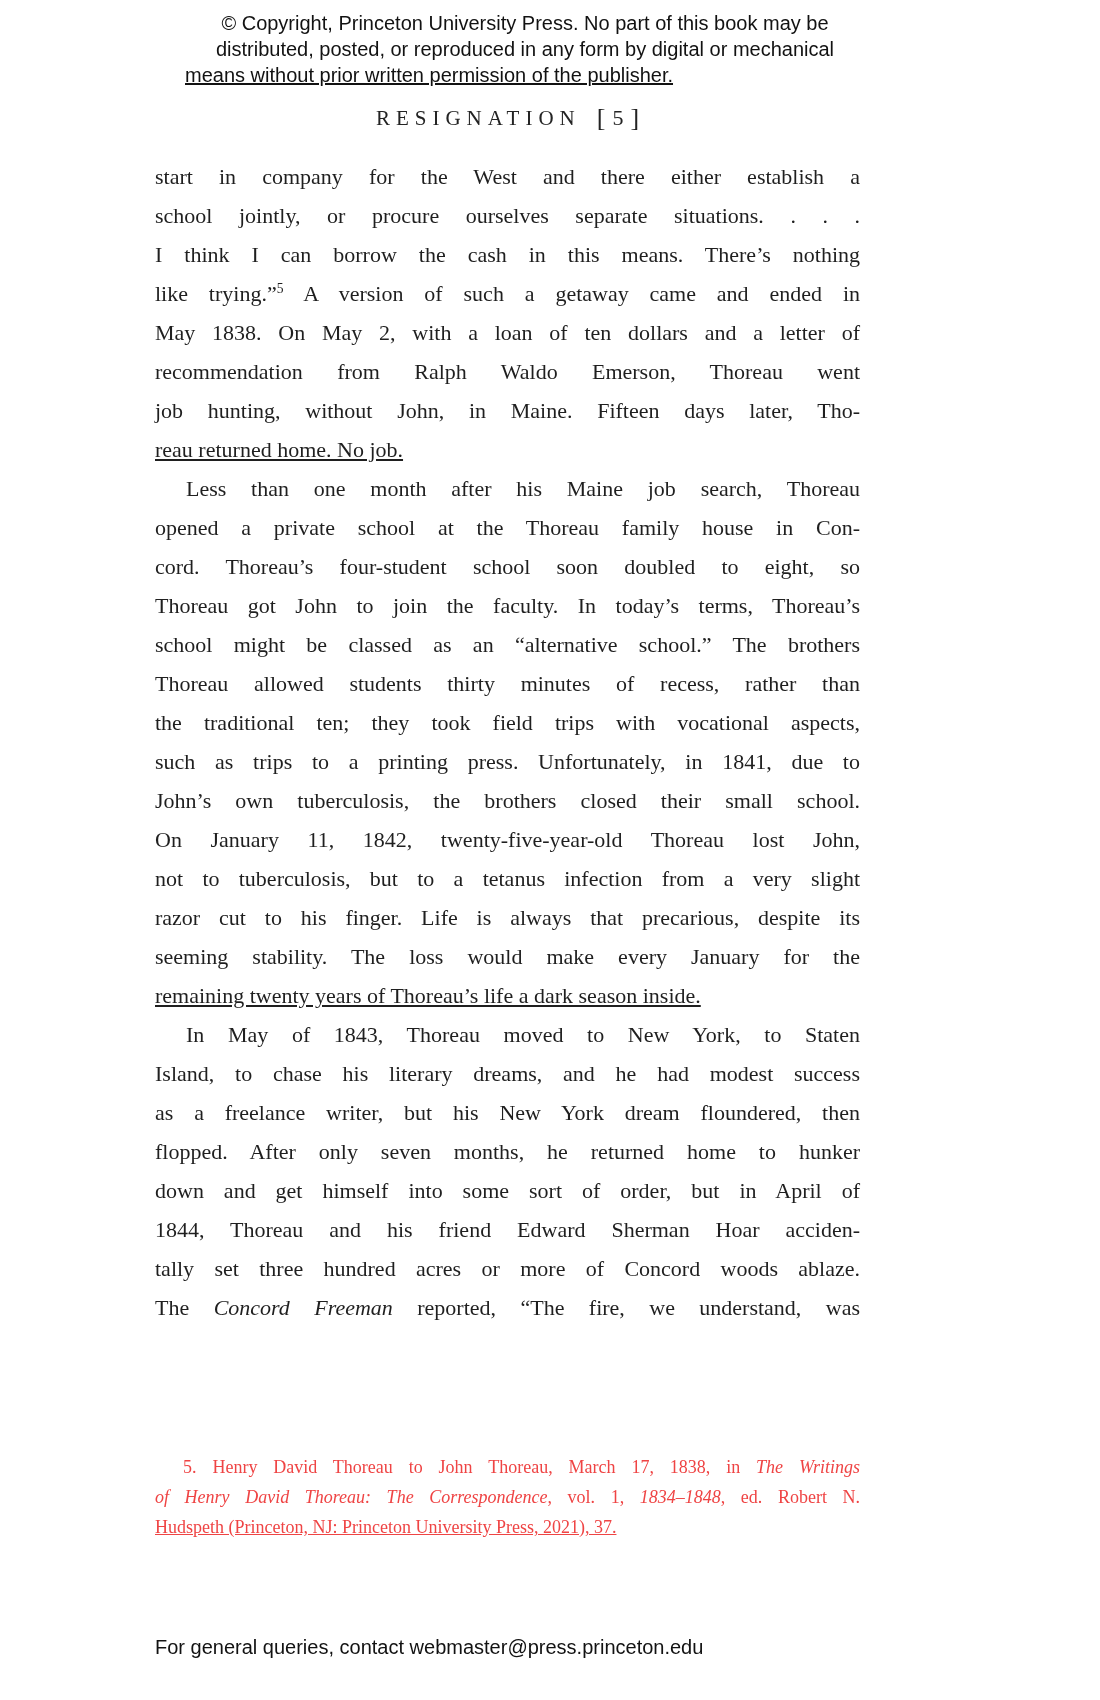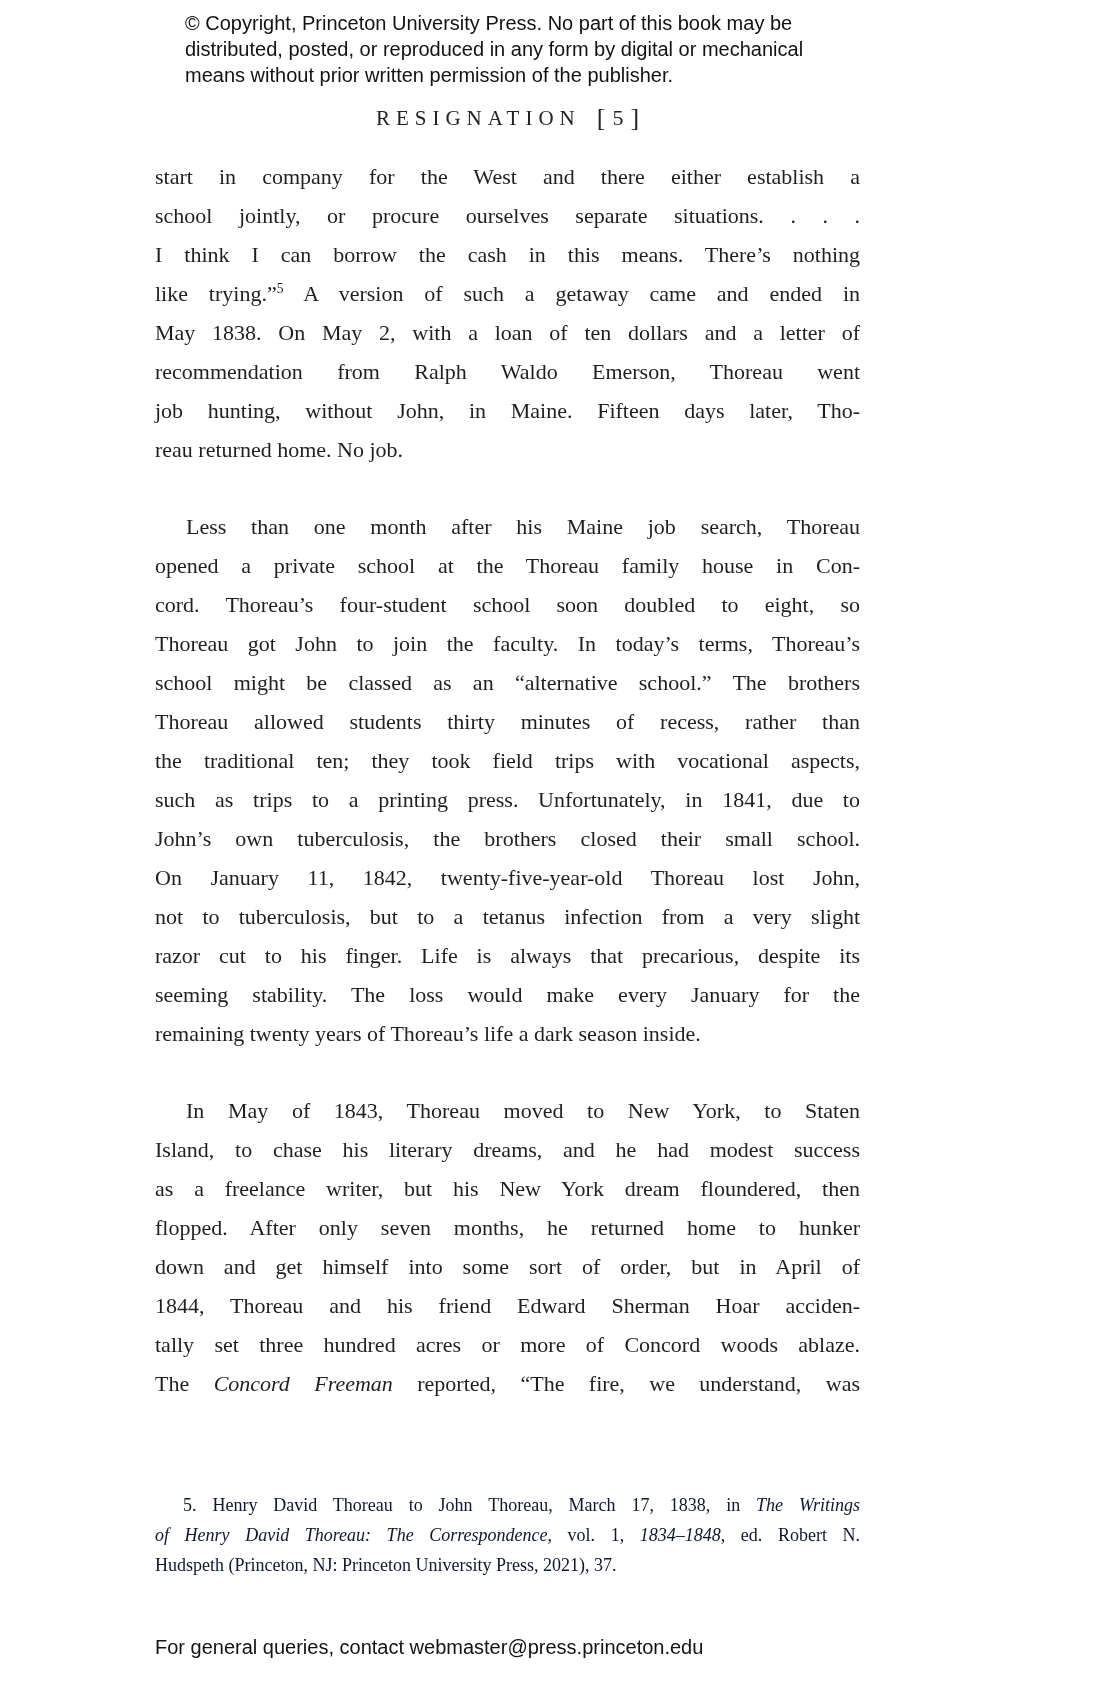--- a/index.html
+++ b/index.html
@@ -15,21 +15,21 @@
   .copyright {
     position: absolute;
     left: 185px;
     top: 10px;
     width: 680px;
     font-family: "Liberation Sans", sans-serif;
     font-size: 20px;
     line-height: 26px;
     color: #121212;
   }
-  .copyright .line { text-align: left; text-align-last: auto; }
+  .copyright .line { text-align: center; text-align-last: auto; }
   .running-head {
     position: absolute;
     left: 155px;
     top: 102px;
     width: 705px;
     text-align: center;
     font-size: 21px;
     color: #232323;
   }
   .running-head .chapter-title { letter-spacing: 6px; margin-top: 40px; }
@@ -39,32 +39,32 @@
   .body-text {
     position: absolute;
     left: 155px;
     top: 157px;
     width: 705px;
     font-size: 22px;
     line-height: 39px;
     color: #1f1f1f;
   }
   .line { text-align: justify; text-align-last: justify; }
-  .line.last { text-align-last: left; }
-  .line.indent { text-indent: 31px; margin-top: 38px; }
+  .line.last { text-align-last: left; text-decoration: underline; }
+  .line.indent { text-indent: 31px; }
   .italic { font-style: italic; }
   .sup { font-size: 0.62em; vertical-align: super; line-height: 0; }
   .footnote {
     position: absolute;
     left: 155px;
     top: 1452px;
     width: 705px;
     font-size: 18px;
     line-height: 30px;
-    color: #0f172a;
+    color: #ef4444;
   }
   .footnote .line.indent { text-indent: 28px; }
   .footer {
     position: absolute;
     left: 155px;
     top: 1636px;
     width: 705px;
     text-align: left;
     font-family: "Liberation Sans", sans-serif;
     font-size: 20px;

